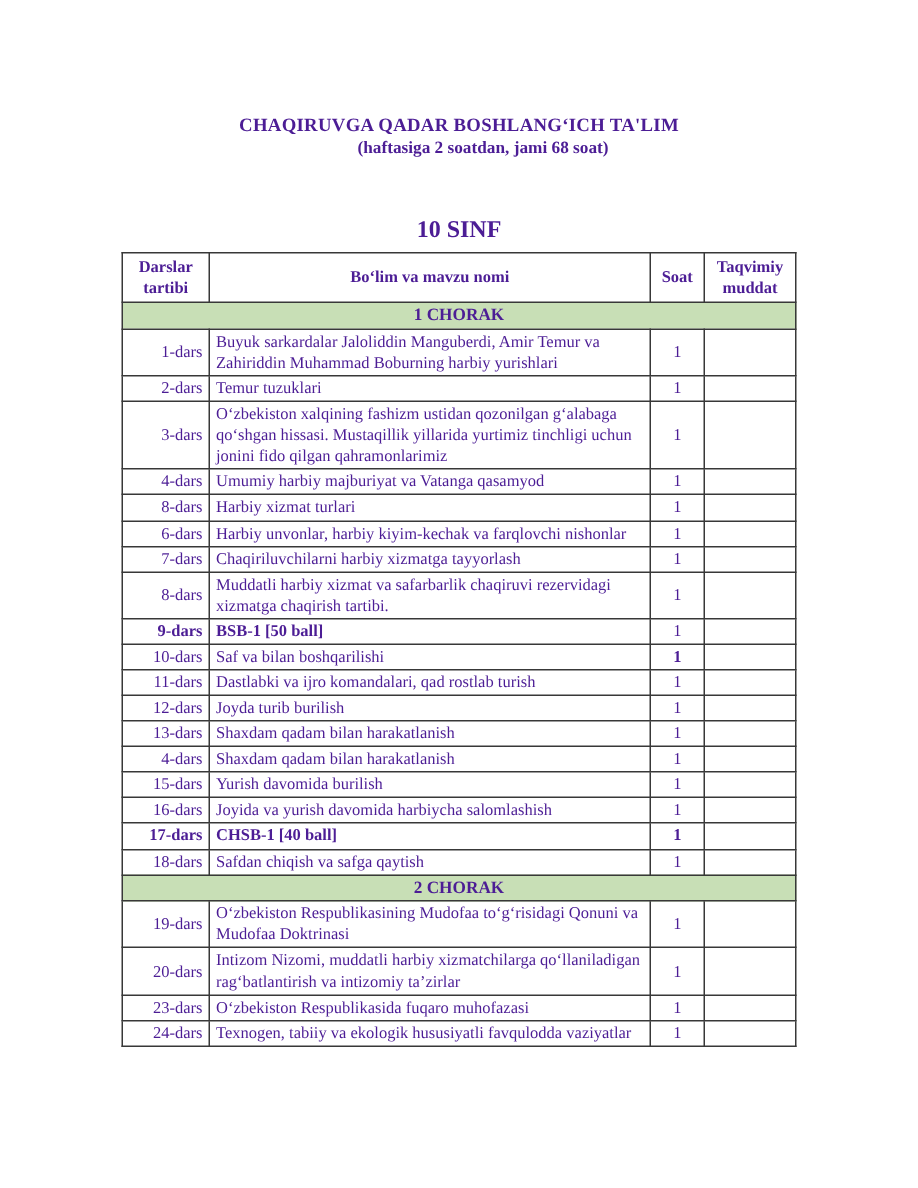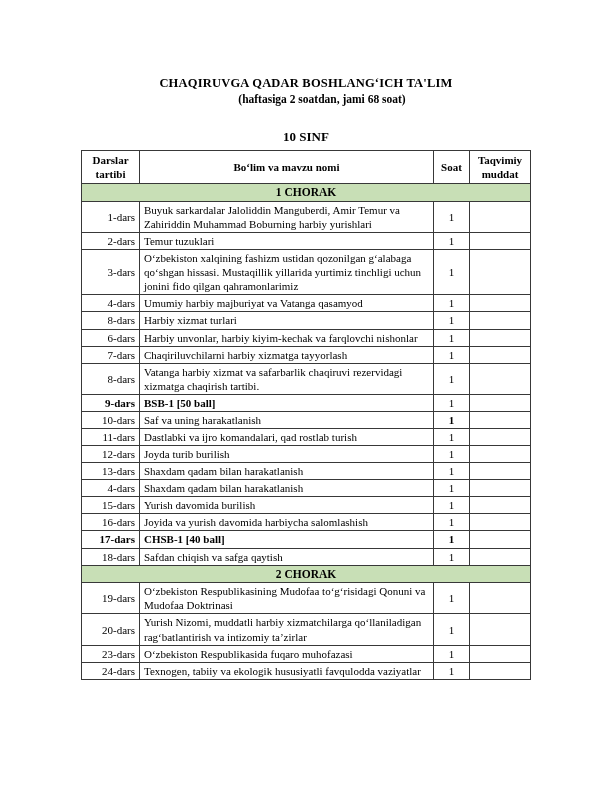--- a/index.html
+++ b/index.html
@@ -2,42 +2,42 @@
 <html><head>
 <meta charset="utf-8">
 <style>
   * { margin: 0; padding: 0; box-sizing: border-box; }
   html, body { background: #ffffff; }
   .page {
     width: 612px;
     height: 792px;
     background: #ffffff;
     font-family: "Liberation Serif", serif;
-    color: #000000;
+    color: #4c1d95;
     padding-top: 76px;
     overflow: hidden;
   }
   .doc-title {
     text-align: center;
     font-size: 12.5px;
     font-weight: bold;
     letter-spacing: 0.2px;
   }
   .doc-subtitle {
     text-align: center;
     font-size: 11.5px;
     font-weight: bold;
     margin-top: 2px;
     padding-left: 32px;
   }
   .grade-heading {
     text-align: center;
-    font-size: 13px;
-    font-weight: bold;
-    margin-top: 24px;
+    font-size: 16px;
+    font-weight: bold;
+    margin-top: 40px;
   }
   table.curriculum {
     border-collapse: collapse;
     table-layout: fixed;
     width: 449px;
     margin: 5px auto 0 auto;
   }
   table.curriculum th,
   table.curriculum td {
     border: 1px solid #383838;
@@ -133,33 +133,33 @@
           <td class="date-cell"></td>
         </tr>
         <tr>
           <td class="num-cell">7-dars</td>
           <td class="topic-cell">Chaqiriluvchilarni harbiy xizmatga tayyorlash</td>
           <td class="soat-cell">1</td>
           <td class="date-cell"></td>
         </tr>
         <tr>
           <td class="num-cell">8-dars</td>
-          <td class="topic-cell">Vatanga harbiy xizmat va safarbarlik chaqiruvi rezervidagi xizmatga chaqirish tartibi.</td>
+          <td class="topic-cell">Muddatli harbiy xizmat va safarbarlik chaqiruvi rezervidagi xizmatga chaqirish tartibi.</td>
           <td class="soat-cell">1</td>
           <td class="date-cell"></td>
         </tr>
         <tr class="bold-row">
           <td class="num-cell">9-dars</td>
           <td class="topic-cell">BSB-1 [50 ball]</td>
           <td class="soat-cell">1</td>
           <td class="date-cell"></td>
         </tr>
         <tr>
           <td class="num-cell">10-dars</td>
-          <td class="topic-cell">Saf va uning harakatlanish</td>
+          <td class="topic-cell">Saf va bilan boshqarilishi</td>
           <td class="soat-cell soat-bold">1</td>
           <td class="date-cell"></td>
         </tr>
         <tr>
           <td class="num-cell">11-dars</td>
           <td class="topic-cell">Dastlabki va ijro komandalari, qad rostlab turish</td>
           <td class="soat-cell">1</td>
           <td class="date-cell"></td>
         </tr>
         <tr>
@@ -208,21 +208,21 @@
           <td colspan="4" style="background: rgb(200, 223, 182);">2 CHORAK</td>
         </tr>
         <tr>
           <td class="num-cell">19-dars</td>
           <td class="topic-cell">Oʻzbekiston Respublikasining Mudofaa toʻgʻrisidagi Qonuni va Mudofaa Doktrinasi</td>
           <td class="soat-cell">1</td>
           <td class="date-cell"></td>
         </tr>
         <tr>
           <td class="num-cell">20-dars</td>
-          <td class="topic-cell">Yurish Nizomi, muddatli harbiy xizmatchilarga qoʻllaniladigan ragʻbatlantirish va intizomiy ta’zirlar</td>
+          <td class="topic-cell">Intizom Nizomi, muddatli harbiy xizmatchilarga qoʻllaniladigan ragʻbatlantirish va intizomiy ta’zirlar</td>
           <td class="soat-cell">1</td>
           <td class="date-cell"></td>
         </tr>
         <tr>
           <td class="num-cell">23-dars</td>
           <td class="topic-cell">Oʻzbekiston Respublikasida fuqaro muhofazasi</td>
           <td class="soat-cell">1</td>
           <td class="date-cell"></td>
         </tr>
         <tr>

